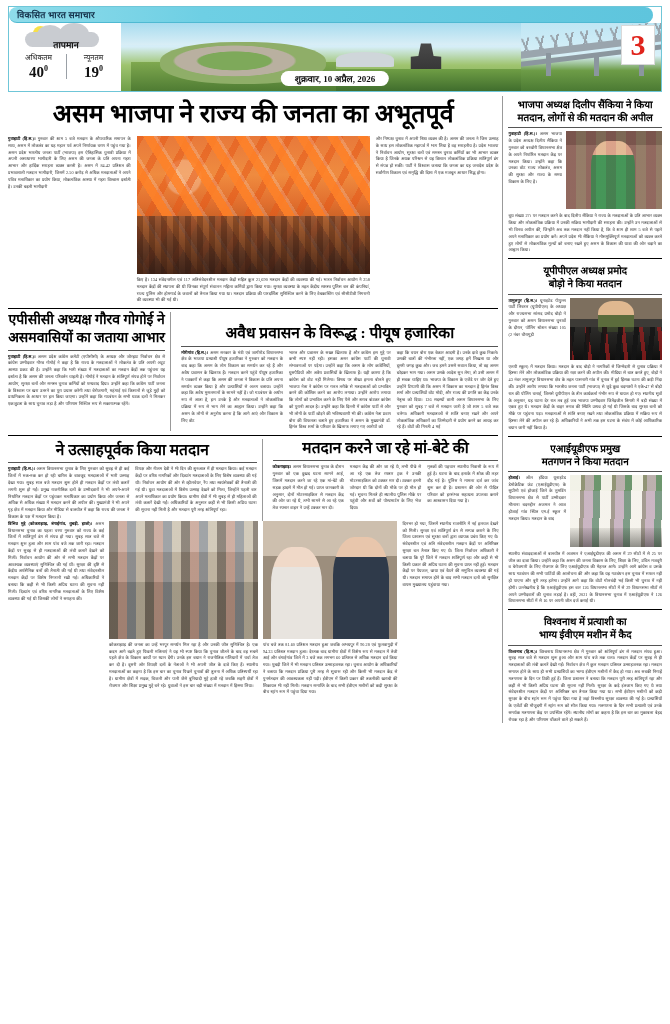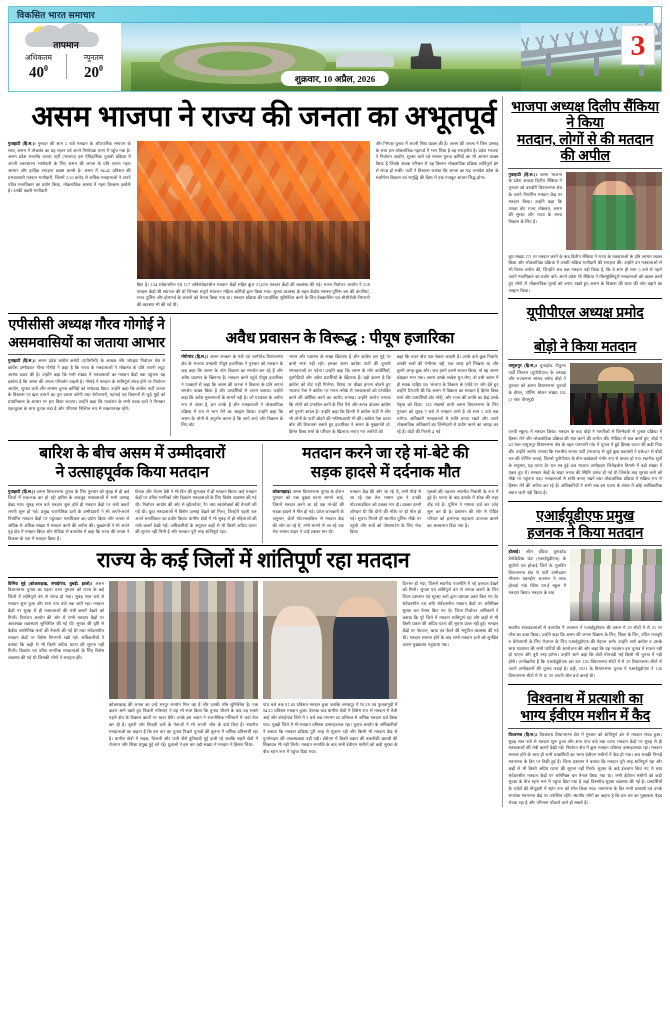--- a/index.html
+++ b/index.html
@@ -16,20 +16,21 @@
     padding: 6px 8px 4px 8px;
     position: relative;
   }
 
   
   .masthead { position: relative; height: 86px; border: 1px solid #6fc6d8; }
   .mast-strip {
     position: absolute; top: 0; left: 0; right: 8px; height: 16px;
     background: linear-gradient(90deg,#8fdcea 0%, #6ecfe4 30%, #5ec5dd 100%);
     border-bottom: 1px solid #4fb9d2;
+    border-radius: 8px;
   }
   .mast-strip-label {
     position: absolute; left: 8px; top: 1px;
     font-size: 9px; font-weight: bold; color: #13304a;
     font-family: "Liberation Serif", serif; letter-spacing: .2px;
   }
   .mast-body { position: absolute; top: 16px; left: 0; right: 0; bottom: 0; }
 
   
   .weather {
@@ -143,25 +144,25 @@
     font-family: "Liberation Serif", serif; font-size: 30px;
     font-weight: bold; color: #e0241c; line-height: 1;
   }
 
   
   .hl {
     font-family: "Liberation Serif", serif;
     font-weight: bold; color: #000; line-height: 1.12;
     text-align: center;
   }
-  .hl-main   { font-size: 29px; line-height: 1.2; text-align: right; }
+  .hl-main   { font-size: 25px; line-height: 1.2; }
   .hl-mid    { font-size: 14px; }
   .hl-mid2   { font-size: 15.5px; }
   .hl-band   { font-size: 21px; }
-  .hl-side   { font-size: 14px; text-decoration: underline; }
+  .hl-side   { font-size: 10px; }
 
   .body-txt {
     font-family: "Liberation Serif", serif;
     font-size: 4.2px; line-height: 1.62; text-align: justify;
     color: #2b2b2b; letter-spacing: .05px;
     word-spacing: .3px;
   }
   .body-txt b { color: #000; }
   .dateline { font-weight: bold; color: #000; }
 
@@ -309,21 +310,21 @@
           <div class="wx-cloud-shape"></div>
           <div class="wx-title">तापमान</div>
         </div>
         <div class="wx-cols">
           <div class="wx-col">
             <div class="wx-lbl">अधिकतम</div>
             <div class="wx-val"><span>40</span><sup>0</sup></div>
           </div>
           <div class="wx-col">
             <div class="wx-lbl">न्यूनतम</div>
-            <div class="wx-val"><span>20</span><sup>0</sup></div>
+            <div class="wx-val"><span>19</span><sup>0</sup></div>
           </div>
         </div>
       </div>
 
       <div class="mast-date">शुक्रवार, 10 अप्रैल, 2026</div>
       <div class="pagebox">
         <span>3</span>
       </div>
     </div>
   </div>
@@ -370,44 +371,39 @@
             <div class="body-txt">कहा कि चयन बोरा एक बेकार आदमी है। उनके दावे कुछ निकले। उसकी बातों की गंभीरता नहीं, एक जगह हमें लिखता था और दूसरी जगह कुछ और। जब हमने उससे सवाल किया, तो वह असम छोड़कर भाग गया। असम उसके आदेश सुन लेगा, तो उसी असम में ही सबक चाहिए था। भाजपा के विकास के एजेंडे पर जोर देते हुए उन्होंने टिप्पणी की कि असम में विकास का मतदान है हिमंत विश्व शर्मा और प्रत्याशियों वोट मोदी, और राज्य की प्रगति का केंद्र उनके नेतृत्व को दिया। 126 सदस्यों वाली असम विधानसभा के लिए गुरुवार को सुबह 7 बजे से मतदान जारी है जो शाम 5 बजे तक चलेगा। अधिकारी मतदाताओं से शांति बनाए रखने और अपने लोकतांत्रिक अधिकारों का जिम्मेदारी से प्रयोग करने का आग्रह कर रहे हैं। वोटों की गिनती 4 मई</div>
           </div>
         </div>
       </div>
 
       <div class="rule" style="margin-top:4px"></div>
 
       <div class="cols2" style="margin-top:3px">
 
         <div style="flex:1.1;padding-right:5px;border-right:.7px solid #999">
-          <div class="hl hl-mid2">बारिश के बीच असम में उम्मीदवारों</div>
           <div class="hl hl-mid2" style="margin-top:2px">ने उत्साहपूर्वक किया मतदान</div>
           <div class="rule-thin" style="margin:4px 0 3px 0"></div>
           <div class="cols2">
             <div class="body-txt"><b class="dateline">गुवाहाटी (हि.स.)।</b> असम विधानसभा चुनाव के लिए गुरुवार को सुबह से ही कई जिलों में रुक-रुक कर हो रही बारिश के बावजूद मतदाताओं में भारी उत्साह देखा गया। सुबह सात बजे मतदान शुरू होते ही मतदान केंद्रों पर लंबी कतारें लगनी शुरू हो गईं। प्रमुख राजनीतिक दलों के उम्मीदवारों ने भी अपने-अपने निर्धारित मतदान केंद्रों पर पहुंचकर मताधिकार का प्रयोग किया और जनता से अधिक से अधिक संख्या में मतदान करने की अपील की। मुख्यमंत्री ने भी अपने गृह क्षेत्र में मतदान किया और मीडिया से बातचीत में कहा कि राज्य की जनता ने विकास के पक्ष में मतदान किया है।</div>
             <div class="body-txt">विपक्ष और नीलम देवी ने भी दिन की शुरुआत में ही मतदान किया। कई मतदान केंद्रों पर वरिष्ठ नागरिकों और दिव्यांग मतदाताओं के लिए विशेष व्यवस्था की गई थी। निर्वाचन आयोग की ओर से व्हीलचेयर, रैंप तथा स्वयंसेवकों की तैनाती की गई थी। युवा मतदाताओं में विशेष उत्साह देखने को मिला, जिन्होंने पहली बार अपने मताधिकार का प्रयोग किया। ग्रामीण क्षेत्रों में भी सुबह से ही महिलाओं की लंबी कतारें देखी गईं। अधिकारियों के अनुसार कहीं से भी किसी अप्रिय घटना की सूचना नहीं मिली है और मतदान पूरी तरह शांतिपूर्ण रहा।</div>
           </div>
         </div>
 
         <div style="flex:1;padding-left:4px">
           <div class="hl hl-mid2">मतदान करने जा रहे मां-बेटे की</div>
-          <div class="hl hl-mid2" style="margin-top:2px">सड़क हादसे में दर्दनाक मौत</div>
           <div class="rule-thin" style="margin:4px 0 3px 0"></div>
           <div class="cols3">
             <div class="body-txt"><b class="dateline">कोकराझाड़।</b> असम विधानसभा चुनाव के दौरान गुरुवार को एक दुखद घटना सामने आई, जिसमें मतदान करने जा रहे एक मां-बेटे की सड़क हादसे में मौत हो गई। प्राप्त जानकारी के अनुसार, दोनों मोटरसाइकिल से मतदान केंद्र की ओर जा रहे थे, तभी सामने से आ रहे एक तेज रफ्तार वाहन ने उन्हें टक्कर मार दी।</div>
             <div class="body-txt">मतदान केंद्र की ओर जा रहे थे, तभी पीछे से आ रहे एक तेज रफ्तार ट्रक ने उनकी मोटरसाइकिल को टक्कर मार दी। टक्कर इतनी जोरदार थी कि दोनों की मौके पर ही मौत हो गई। सूचना मिलते ही स्थानीय पुलिस मौके पर पहुंची और शवों को पोस्टमार्टम के लिए भेज दिया।</div>
             <div class="body-txt">मृतकों की पहचान स्थानीय निवासी के रूप में हुई है। घटना के बाद इलाके में शोक की लहर दौड़ गई है। पुलिस ने मामला दर्ज कर जांच शुरू कर दी है। प्रशासन की ओर से पीड़ित परिवार को हरसंभव सहायता उपलब्ध कराने का आश्वासन दिया गया है।</div>
           </div>
         </div>
       </div>
 
-      <div class="band">
-        <div class="hl hl-band">राज्य के कई जिलों में शांतिपूर्ण रहा मतदान</div>
-      </div>
 
       <div class="cols4">
         <div>
           <div class="body-txt"><b class="dateline">विभिन्न मुद्दे (कोकराझाड़, बंगाईगांव, धुबड़ी, हाजो)।</b> असम विधानसभा चुनाव का पहला चरण गुरुवार को राज्य के कई जिलों में शांतिपूर्ण ढंग से संपन्न हो गया। सुबह सात बजे से मतदान शुरू हुआ और शाम पांच बजे तक जारी रहा। मतदान केंद्रों पर सुबह से ही मतदाताओं की लंबी कतारें देखने को मिलीं। निर्वाचन आयोग की ओर से सभी मतदान केंद्रों पर आवश्यक व्यवस्थाएं सुनिश्चित की गई थीं। सुरक्षा की दृष्टि से केंद्रीय अर्धसैनिक बलों की तैनाती की गई थी तथा संवेदनशील मतदान केंद्रों पर विशेष निगरानी रखी गई। अधिकारियों ने बताया कि कहीं से भी किसी अप्रिय घटना की सूचना नहीं मिली। दिव्यांग एवं वरिष्ठ नागरिक मतदाताओं के लिए विशेष व्यवस्था की गई थी जिसकी लोगों ने सराहना की।</div>
         </div>
         <div style="flex:1.55">
           <div class="photo ph-queue" style="height:118px;width:100%"></div>
           <div class="body-txt" style="margin-top:3px">कोकराझाड़ की जनता का उन्हें भरपूर समर्थन मिल रहा है और उनकी जीत सुनिश्चित है। एक कदम आगे बढ़ते हुए पिछली मतिलाएं ने यह भी स्पष्ट किया कि चुनाव जीतने के बाद वह सबसे पहले क्षेत्र के विकास कार्यों पर ध्यान देंगी। उनके इस बयान ने राजनीतिक गलियारों में चर्चा तेज कर दी है। दूसरी ओर विपक्षी दलों के नेताओं ने भी अपनी जीत के दावे किए हैं। स्थानीय मतदाताओं का कहना है कि इस बार का चुनाव पिछले चुनावों की तुलना में अधिक प्रतिस्पर्धी रहा है। ग्रामीण क्षेत्रों में सड़क, बिजली और पानी जैसे बुनियादी मुद्दे हावी रहे जबकि शहरी क्षेत्रों में रोजगार और शिक्षा प्रमुख मुद्दे बने रहे। युवाओं ने इस बार बड़ी संख्या में मतदान में हिस्सा लिया।</div>
         </div>
         <div style="flex:1.4">
@@ -431,34 +427,34 @@
           <div class="photo ph-voter-green wrap-img-r" style="height:78px;width:96px"></div>
           <div class="body-txt"><b class="dateline">गुवाहाटी (हि.स.)।</b> असम भाजपा के प्रदेश अध्यक्ष दिलीप सैंकिया ने गुरुवार को बरछोरी विधानसभा क्षेत्र के अपने निर्धारित मतदान केंद्र पर मतदान किया। उन्होंने कहा कि उनका वोट राज्य लोकतंत्र, असम की सुरक्षा और राज्य के समग्र विकास के लिए है।</div>
         </div>
         <div class="body-txt" style="margin-top:2px">बूथ संख्या 27। पर मतदान करने के बाद दिलीप सैंकिया ने राज्य के मतदाताओं के प्रति आभार व्यक्त किया और लोकतांत्रिक प्रक्रिया में उनकी सक्रिय भागीदारी की सराहना की। उन्होंने उन मतदाताओं से भी विनम्र अपील की, जिन्होंने अब तक मतदान नहीं किया है, कि वे शाम ही शाम 5 बजे से पहले अपने मताधिकार का प्रयोग करें। अपने प्रदेश भी सैंकिया ने मौसमुक्तिपूर्ण मतदाताओं को व्यक्त करते हुए लोगों से लोकतांत्रिक मूल्यों को बनाए रखते हुए असम के विकास की यात्रा की ओर बढ़ाने का आह्वान किया।</div>
       </div>
 
       <div class="rule" style="margin:4px 0 3px 0"></div>
 
       <div class="sidebox">
         <div class="hl hl-side">यूपीपीएल अध्यक्ष प्रमोद</div>
-        <div class="hl hl-side" style="margin-top:18px">बोड़ो ने किया मतदान</div>
+        <div class="hl hl-side" style="margin-top:2px">बोड़ो ने किया मतदान</div>
         <div class="rule-thin" style="margin:4px 0 3px 0"></div>
         <div class="clearfix">
           <div class="photo ph-presser wrap-img-r" style="height:62px;width:92px"></div>
           <div class="body-txt"><b class="dateline">तामुलपुर (हि.स.)।</b> यूनाइटेड पीपुल्स पार्टी लिबरल (यूपीपीएल) के अध्यक्ष और राज्यसभा सांसद प्रमोद बोड़ो ने गुरुवार को असम विधानसभा चुनावों के दौरान, पोलिंग स्टेशन संख्या 105 (2 नंबर चौरागुड़ी</div>
         </div>
         <div class="body-txt" style="margin-top:2px">एलपी स्कूल) में मतदान किया। मतदान के बाद बोड़ो ने नागरिकों से जिम्मेदारी से चुनाव प्रक्रिया में हिस्सा लेने और लोकतांत्रिक प्रक्रिया की रक्षा करने की अपील की। मीडिया से बात करते हुए, बोड़ो ने 43 नंबर तामुलपुर विधानसभा क्षेत्र के तहत पासनारी गांव में चुनाव में हुई हिंसक घटना की कड़ी निंदा की। उन्होंने आरोप लगाया कि भारतीय जनता पार्टी (भाजपा) से जुड़े कुछ बदमाशों ने एके-47 से बोड़ो रात की पोलिंग चलाई, जिससे यूपीपीएल के तीन कार्यकर्ता गंभीर रूप से घायल हो गए। स्थानीय सूत्रों के अनुसार, यह घटना देर रात तब हुई जब भाजपा उम्मीदवार जितेंद्रजीत तिमारी में बड़ी संख्या में एकत्र हुए थे। मतदान केंद्रों के बाहर तनाव की स्थिति उत्पन्न हो गई थी जिसके बाद सुरक्षा बलों को मौके पर पहुंचना पड़ा। मतदाताओं से शांति बनाए रखने तथा लोकतांत्रिक प्रक्रिया में सक्रिय रूप से हिस्सा लेने की अपील कर रहे हैं। अधिकारियों ने अभी तक इस घटना के संबंध में कोई आधिकारिक बयान जारी नहीं किया है।</div>
       </div>
 
       <div class="rule" style="margin:4px 0 3px 0"></div>
 
       <div class="sidebox">
         <div class="hl hl-side">एआईयूडीएफ प्रमुख</div>
-        <div class="hl hl-side" style="margin-top:2px">हजनक ने किया मतदान</div>
+        <div class="hl hl-side" style="margin-top:2px">मतगणन ने किया मतदान</div>
         <div class="rule-thin" style="margin:4px 0 3px 0"></div>
         <div class="clearfix">
           <div class="photo ph-crowd-white wrap-img-r" style="height:72px;width:92px"></div>
           <div class="body-txt"><b class="dateline">होजाई।</b> ऑल इंडिया यूनाइटेड डेमोक्रेटिक फ्रंट (एआईयूडीएफ) के सुप्रीमो एवं होजाई जिले के लुमडिंग विधानसभा क्षेत्र से पार्टी उम्मीदवार मौलाना बदरुद्दीन अजमल ने आज होजाई गांव स्थित एम.ई स्कूल में मतदान किया। मतदान के बाद</div>
         </div>
         <div class="body-txt" style="margin-top:2px">स्थानीय संवाददाताओं से बातचीत में अजमल ने एआईयूडीएफ की असम में 29 सीटों में से 25 पर जीत का दावा किया। उन्होंने कहा कि असम की जनता विकास के लिए, शिक्षा के लिए, उचित मजदूरी व बेरोजगारी के लिए रोजगार के लिए एआईयूडीएफ की मेहनत आगे। उन्होंने आगे कांग्रेस व उसके साथ गठबंधन की सभी पार्टियों की आलोचना की और कहा कि यह गठबंधन इस चुनाव में सफल नहीं हो पाएगा और बुरी तरह हारेगा। उन्होंने आगे कहा कि वोटों गोलबंदी भई किसी भी चुनाव में नहीं होगी। उल्लेखनीय है कि एआईयूडीएफ इस बार 126 विधानसभा सीटों में से 29 विधानसभा सीटों से अपने उम्मीदवारों की चुनाव लड़ाई है। वहीं, 2021 के विधानसभा चुनाव में एआईयूडीएफ ने 126 विधानसभा सीटों में से 16 पर अपनी जीत दर्ज कराई थी।</div>
       </div>
 
       <div class="rule" style="margin:4px 0 3px 0"></div>
 

